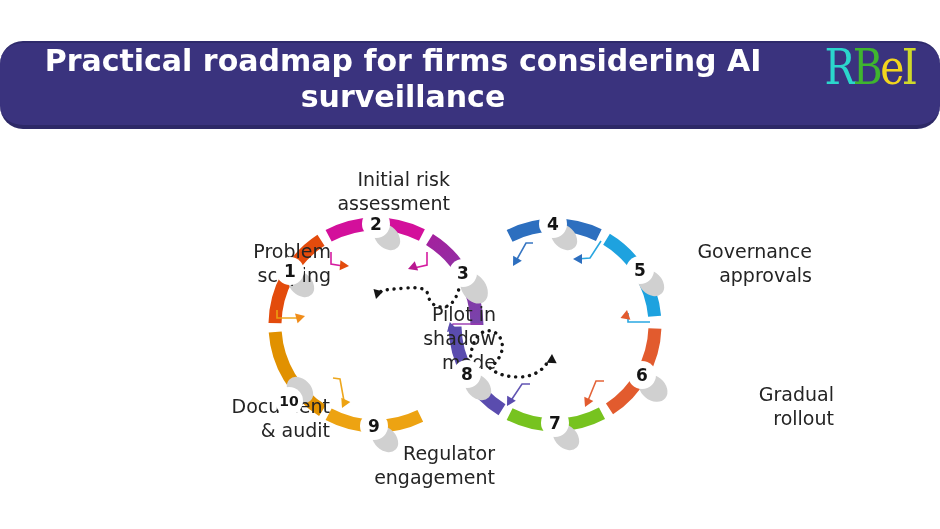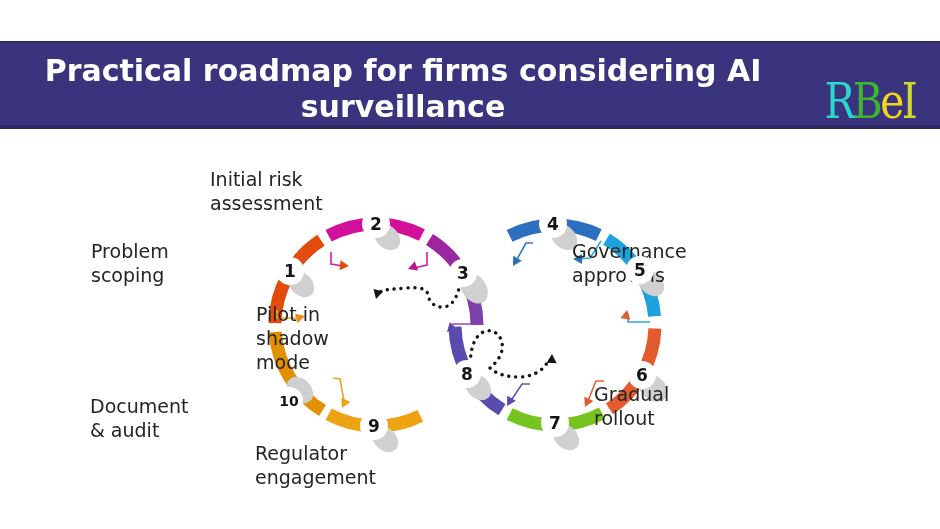--- a/index.html
+++ b/index.html
@@ -2,39 +2,39 @@
 <html><head>
 <meta charset="utf-8">
 <style>
   html,body{margin:0;padding:0;background:#ffffff;}
   .canvas{position:relative;width:940px;height:529px;background:#ffffff;overflow:hidden;
           font-family:"DejaVu Sans",sans-serif;}
 
   
   .banner{position:absolute;left:0;top:41px;width:100%;height:88px;box-sizing:border-box;
           background:#3a337e;border-top:2px solid #2e2a6b;border-bottom:4px solid #2d2967;
-          display:flex;align-items:flex-end;}
+          display:flex;align-items:flex-start;border-radius:23px;}
   .banner-title{flex:1;text-align:center;color:#ffffff;font-weight:bold;
                 font-size:30px;line-height:36px;white-space:pre-line;padding-left:6px;
                 letter-spacing:0px;}
   .logo{width:140px;text-align:center;font-family:"DejaVu Serif",serif;font-size:48px;
         line-height:48px;letter-spacing:-3px;transform:scaleX(.85);}
   .logo span{display:inline-block;}
   .logo-r{color:#2bd6cc;}
   .logo-b{color:#3fb52f;}
   .logo-e{color:#f2d51e;}
   .logo-i{color:#cfd92a;}
 
   
   .fig{position:absolute;left:0;top:0;width:940px;height:529px;}
   .badge{position:absolute;width:28px;height:28px;border-radius:50%;background:#ffffff;
          transform:translate(-50%,-50%);display:flex;align-items:center;justify-content:center;
          font-weight:bold;font-size:17px;color:#141414;z-index:4;}
   .badge.wide{font-size:14px;margin-top:24px;}
-  .lbl{position:absolute;transform:translate(-50%,-50%);white-space:pre-line;text-align:left;
+  .lbl{position:absolute;transform:translate(-50%,-50%);white-space:pre-line;text-align:right;
        font-size:19px;line-height:24px;color:#242424;z-index:3;width:240px;}
 </style>
 </head>
 <body>
 
 <div class="canvas">
 
   <div class="banner">
     <div class="banner-title">Practical roadmap for firms considering AI
 surveillance</div>

